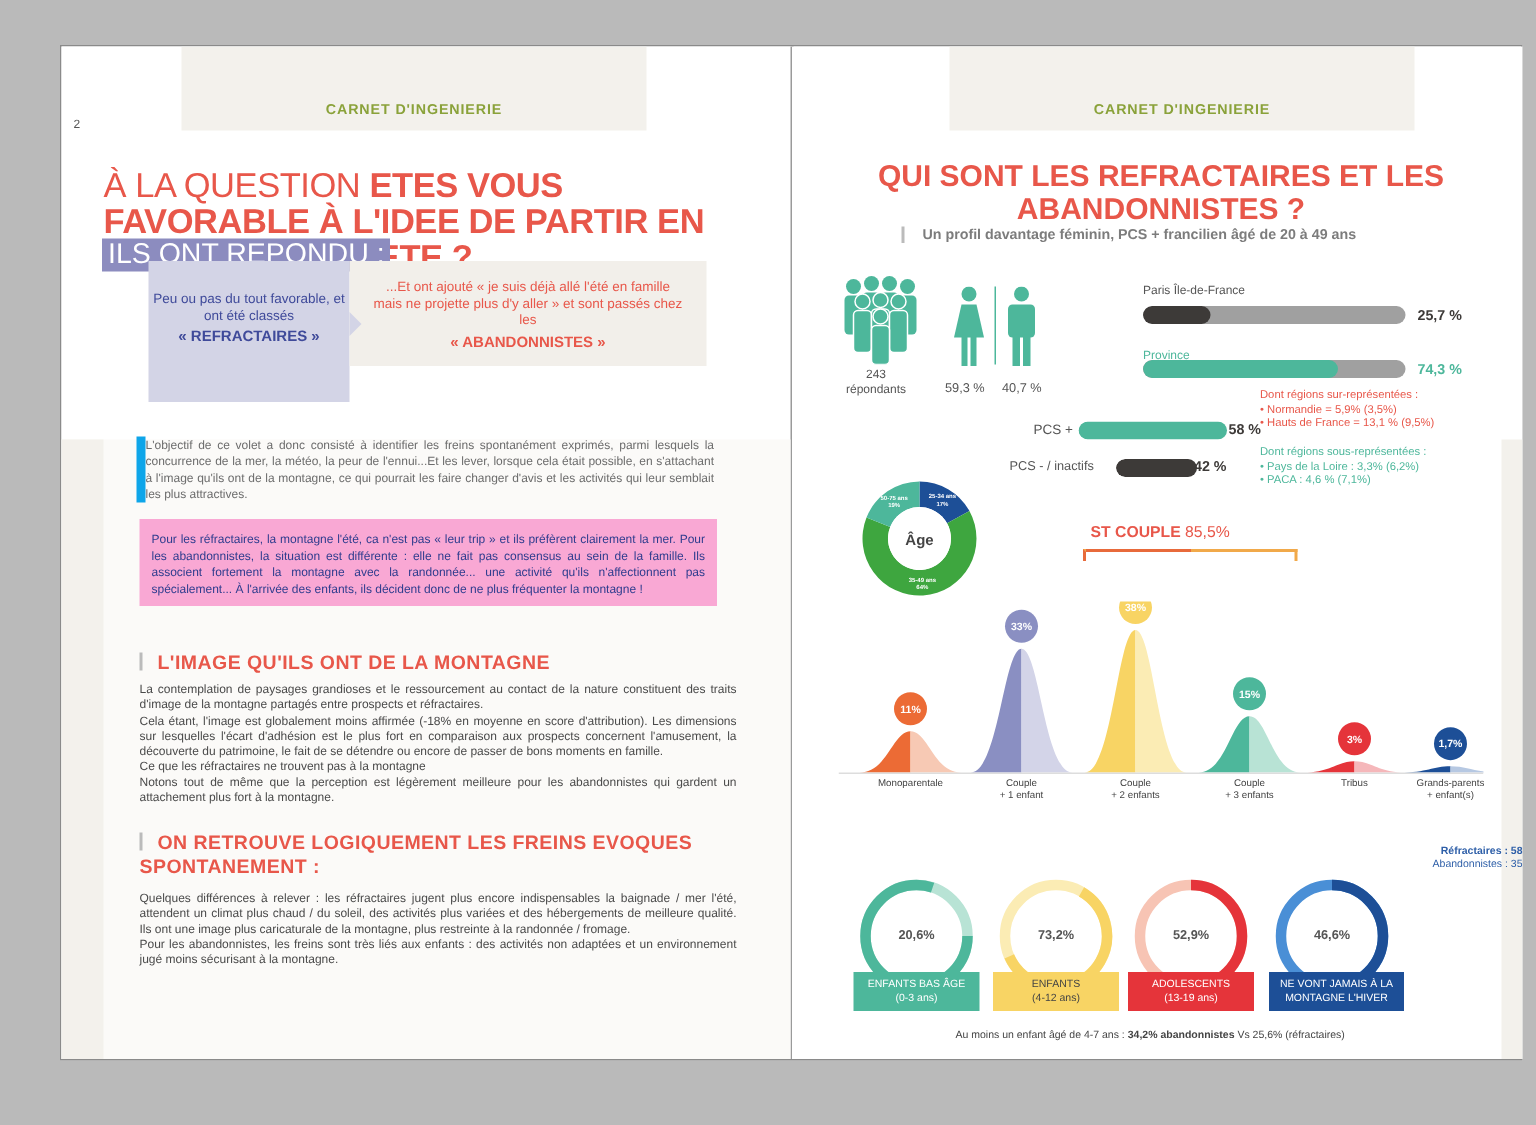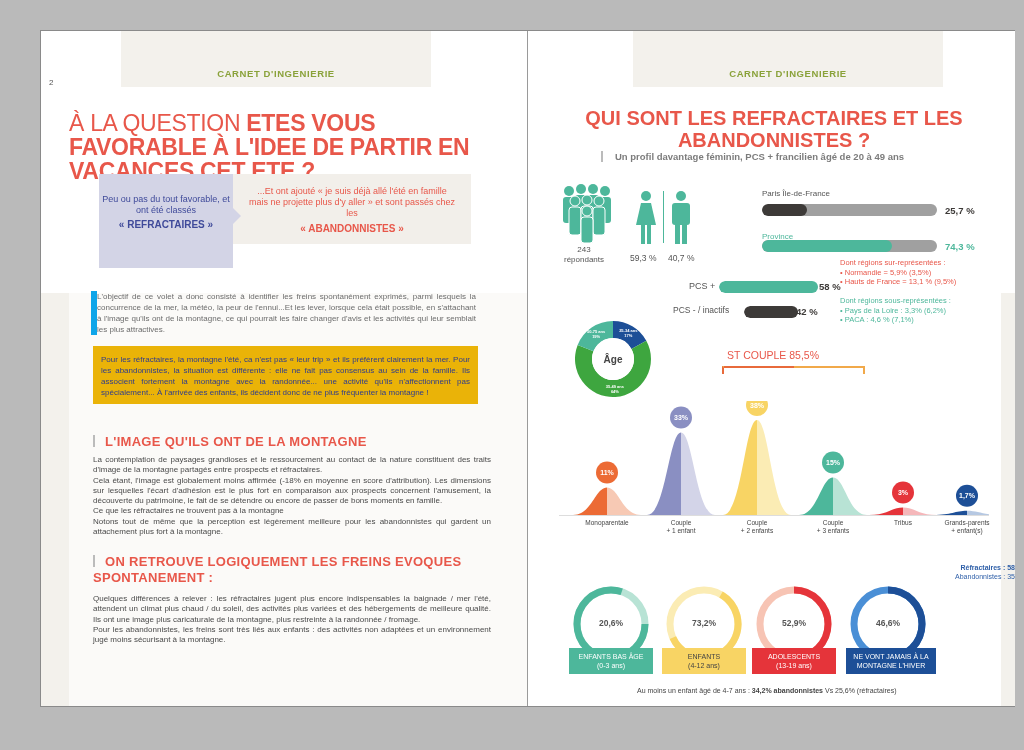--- a/index.html
+++ b/index.html
@@ -25,21 +25,21 @@
   .lp-title .bold { font-weight: bold; }
   .lp-sub { position: absolute; left: 27px; top: 128px; height: 22px; padding: 0 4px; background: #8c8cbf; color: #fff; font-size: 19px; line-height: 22px; }
 
   .box-refr { position: absolute; left: 58px; top: 143px; width: 134px; height: 94px; background: #d3d4e6; text-align: center; padding-top: 20px; font-size: 9px; color: #3f4a9a; line-height: 11px; }
   .box-refr .strong { display: block; margin-top: 3px; font-weight: bold; font-size: 10px; }
   .box-aband { position: absolute; left: 192px; top: 143px; width: 238px; height: 70px; background: #f2efea; text-align: center; padding: 12px 16px 0 16px; font-size: 9px; color: #e8574a; line-height: 11px; }
   .box-aband .strong { display: block; margin-top: 4px; font-weight: bold; font-size: 10px; }
   .box-aband::before { content: ""; position: absolute; left: 0; top: 34px; border-top: 8px solid transparent; border-bottom: 8px solid transparent; border-left: 8px solid #d3d4e6; }
 
   .lp-intro { position: absolute; left: 50px; top: 260px; width: 385px; padding-left: 0; border-left: 6px solid #0ea5e9; font-size: 8px; line-height: 11px; font-weight: normal; color: #6c6c6c; text-align: justify; }
-  .lp-note { position: absolute; left: 52px; top: 315px; width: 385px; height: 58px; background: #eab308; padding: 8px 8px; font-size: 8px; line-height: 11px; color: #2e3c8e; text-align: justify; }
+  .lp-note { position: absolute; left: 52px; top: 315px; width: 385px; height: 58px; background: #f9a8d4; padding: 8px 8px; font-size: 8px; line-height: 11px; color: #2e3c8e; text-align: justify; }
 
   .section-h { position: absolute; left: 52px; width: 400px; font-size: 13px; font-weight: bold; color: #e8574a; letter-spacing: 0.3px; line-height: 16px; }
   .section-h .bar { display: inline-block; width: 2px; height: 12px; background: #bbb; margin-right: 10px; vertical-align: -1px; }
   .body-text { position: absolute; left: 52px; width: 398px; font-size: 8px; line-height: 10.3px; color: #4a4a4a; text-align: justify; }
   .body-text p { margin: 0; }
 
   
   .rp-sidebar { position: absolute; right: 0; top: 262px; width: 14px; height: 413px; background: #f3f1ec; }
   .rp-title { position: absolute; left: 20px; top: 76px; width: 450px; text-align: center; font-size: 20px; line-height: 22px; font-weight: bold; color: #e8574a; }
   .rp-sub { position: absolute; left: 72px; top: 120px; padding-left: 12px; border-left: 2px solid #bbb; font-size: 9.5px; font-weight: bold; color: #7c7c7c; }
@@ -53,21 +53,21 @@
   .bar-label { position: absolute; font-size: 8px; color: #555; }
   .pbar { position: absolute; height: 12px; border-radius: 6px; background: #a0a0a0; overflow: hidden; }
   .pbar .fill { position: absolute; left: 0; top: 0; height: 100%; border-radius: 6px; }
   .pct { position: absolute; font-size: 9.5px; font-weight: bold; }
 
   .regions { position: absolute; font-size: 7.5px; line-height: 9.5px; }
 
   .donut { position: absolute; left: 44px; top: 288px; width: 80px; height: 80px; }
 
   .couple-h { position: absolute; left: 198px; top: 318px; font-size: 10.5px; color: #e8574a; }
-  .couple-h b { font-weight: normal; }
+  .couple-h b { font-weight: bold; }
   .bracket { position: absolute; left: 193px; top: 335px; width: 143px; height: 8px; border: 2px solid #f1a94a; border-bottom: none; border-left-color: #e86a3b; }
   .bracket::before { content: ""; position: absolute; left: 0; top: -2px; width: 50%; height: 2px; background: #e86a3b; }
   .fam-label { position: absolute; font-size: 6.5px; line-height: 8px; color: #444; text-align: center; width: 70px; }
 
   .legend-r { position: absolute; right: 0; top: 532px; font-size: 7px; line-height: 9px; color: #2e5fa8; text-align: right; white-space: nowrap; }
   .legend-r b { font-weight: bold; }
 
   .ring-wrap { position: absolute; top: 553px; width: 80px; height: 80px; }
   .ring-val { position: absolute; left: 0; right: 0; top: 34px; text-align: center; font-size: 8.5px; font-weight: bold; color: #555; }
   .ring-label { position: absolute; top: 617px; height: 26px; color: #fff; font-size: 7px; line-height: 9px; text-align: center; padding-top: 4px; }
@@ -83,20 +83,21 @@
     <div class="lp-band"></div>
     <div class="lp-sidebar"></div>
     <div class="header-box">
         <span>CARNET D'INGENIERIE</span>
       </div>
     <div class="page-num">2</div>
 
     <div class="lp-title">
       <span class="thin">À LA QUESTION </span><span class="bold">ETES VOUS FAVORABLE À L'IDEE DE PARTIR EN VACANCES CET ETE ?</span>
     </div>
+    <div class="lp-sub">ILS ONT REPONDU :</div>
 
     <div class="box-refr">
       <span>Peu ou pas du tout favorable, et ont été classés</span>
       <span class="strong">« REFRACTAIRES »</span>
     </div>
     <div class="box-aband">
       <span>...Et ont ajouté « je suis déjà allé l'été en famille mais ne projette plus d'y aller » et sont passés chez les</span>
       <span class="strong">« ABANDONNISTES »</span>
     </div>
 

